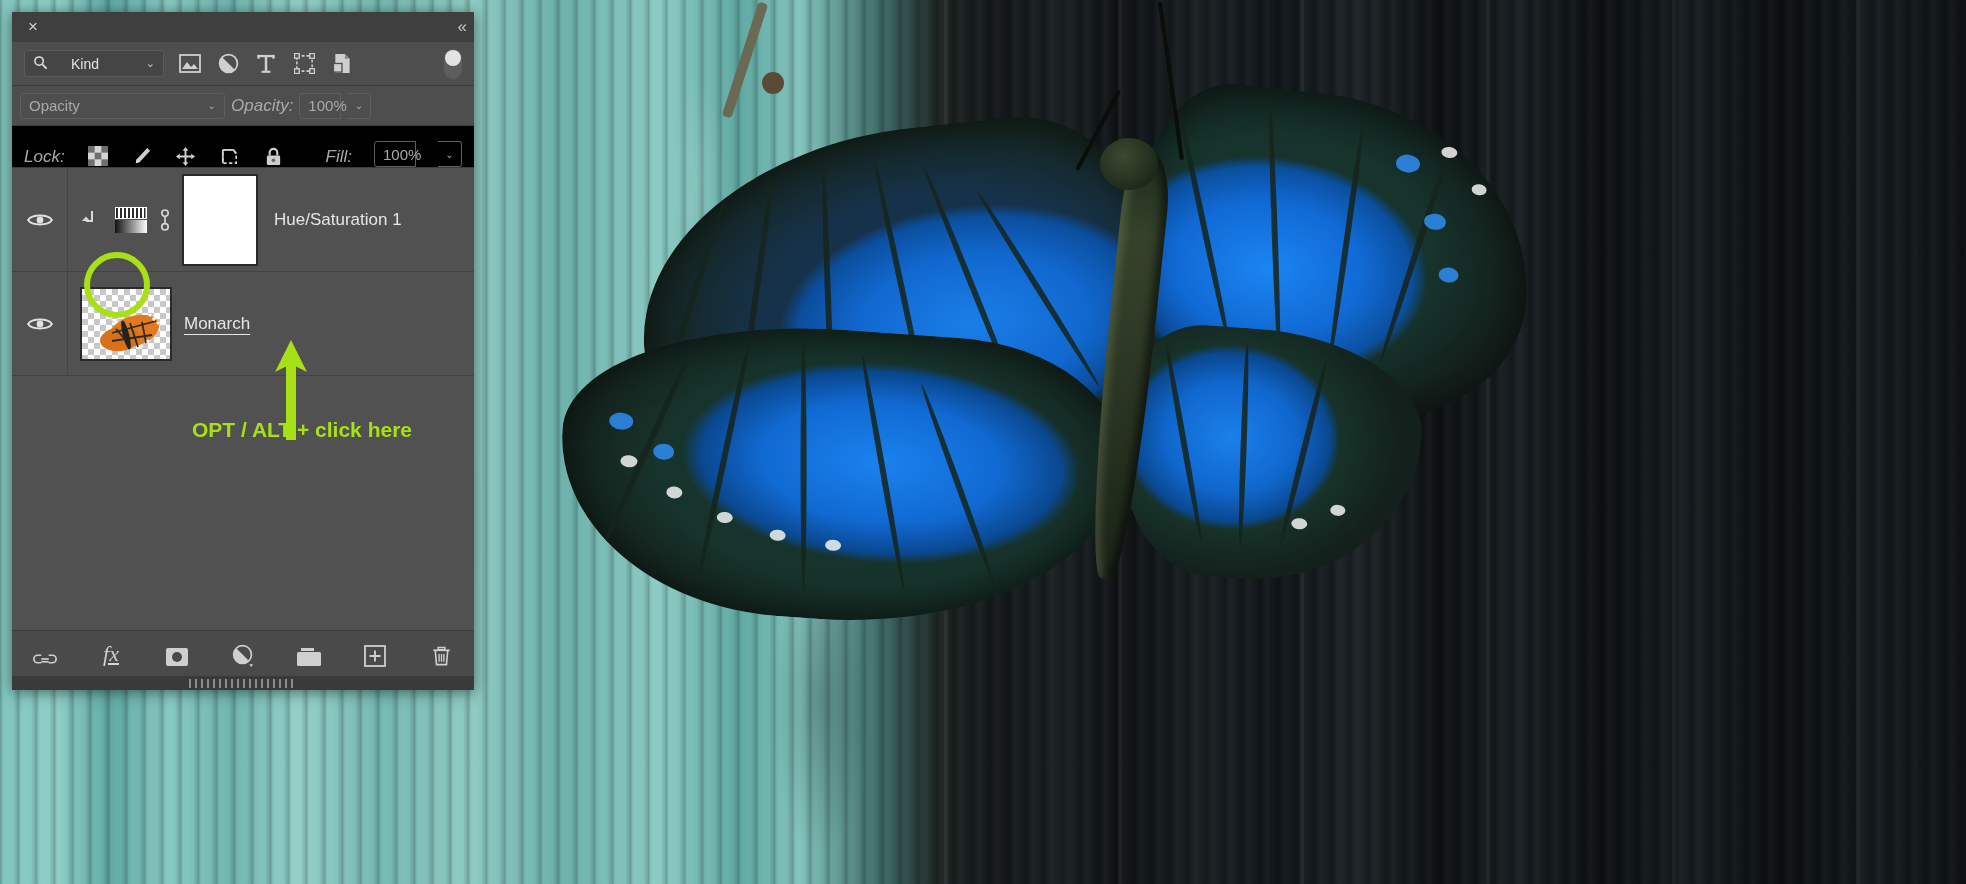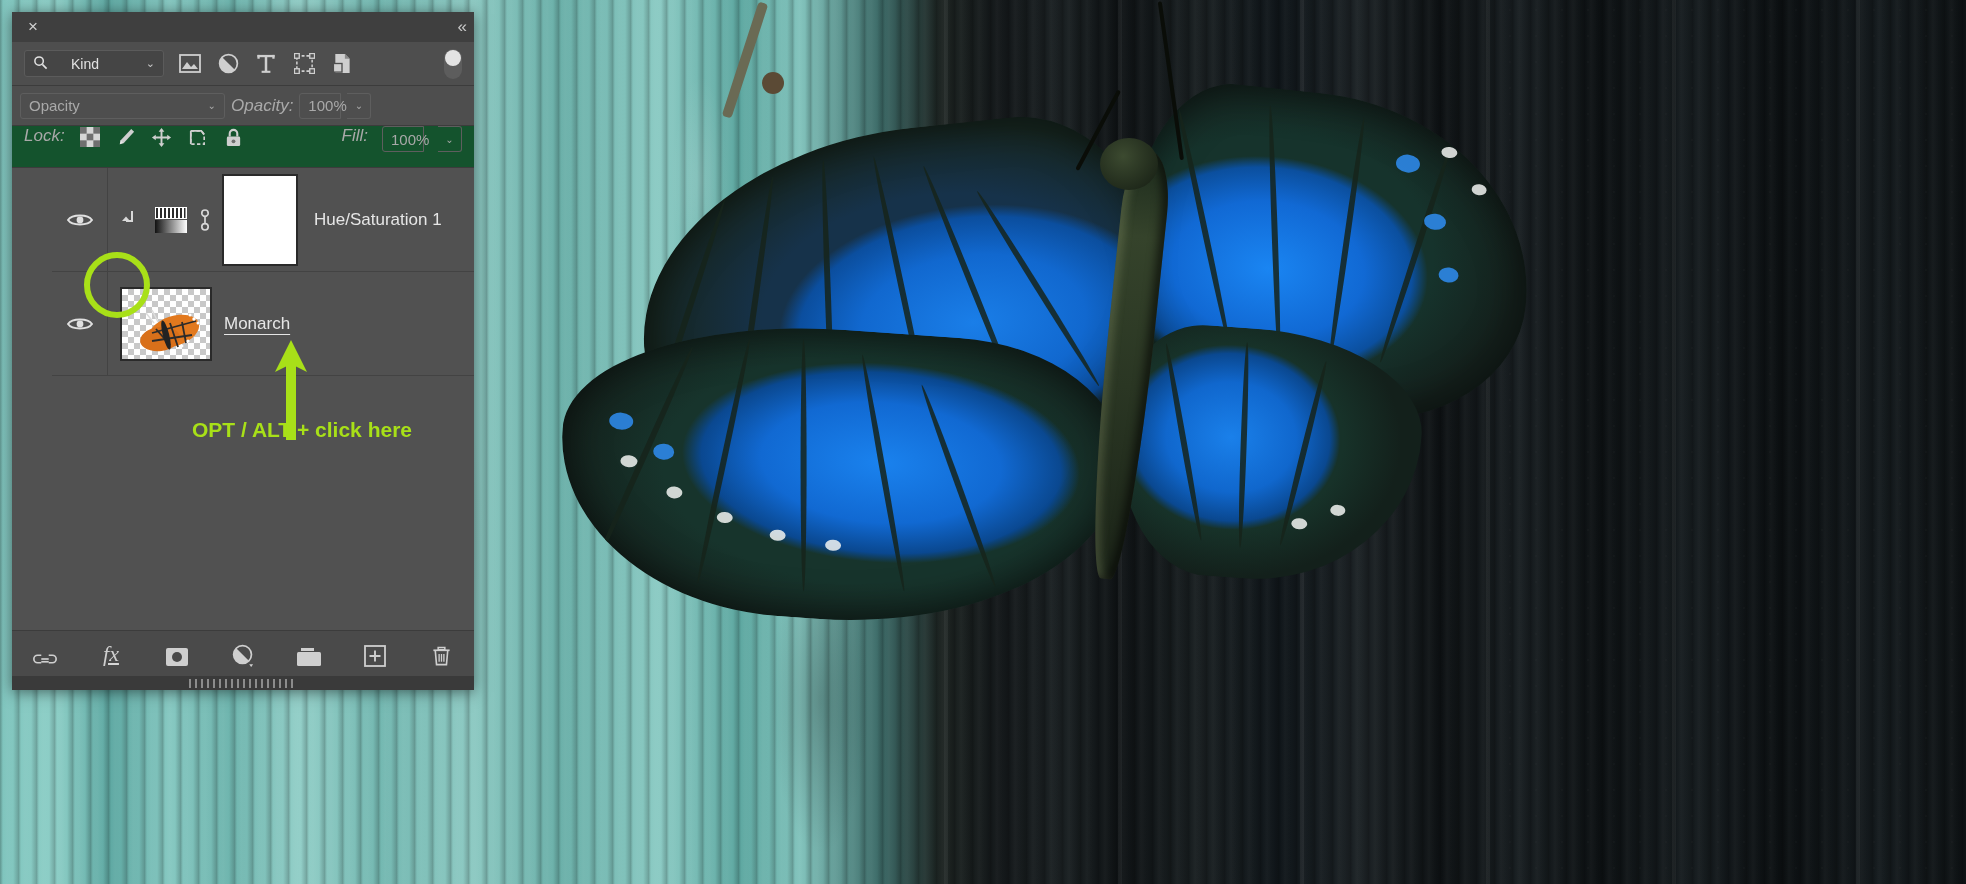--- a/index.html
+++ b/index.html
@@ -192,27 +192,27 @@
     width: 42px; height: 26px; border:1px solid #5e5e5e; border-radius: 3px 0 0 3px;
     display:flex; align-items:center; padding-left: 8px; font-size:15px; color:#a9a9a9;
     cursor: text;
   }
   .num-chev {
     width: 24px; height: 26px; border:1px solid #5e5e5e; border-left:none; border-radius:0 3px 3px 0;
     display:flex; align-items:center; justify-content:center; font-size:10px; color:#a9a9a9; cursor:pointer;
   }
 
   .lock-row {
-    height: 42px; flex:0 0 42px; background:#14532d;
-    display:flex; align-items:flex-start; padding: 0 12px; gap: 14px;
+    height: 42px; flex:0 0 42px; background:#000000;
+    display:flex; align-items:flex-end; padding: 0 12px; gap: 22px;
     border-bottom: 1px solid #3c3c3c;
   }
   .lock-ico { width:22px;height:22px;display:flex;align-items:center;justify-content:center;cursor:pointer; }
 
-  .layer-list { flex: 1 1 auto; background:#515151; overflow: hidden; position: relative; padding-left: 40px; }
+  .layer-list { flex: 1 1 auto; background:#515151; overflow: hidden; position: relative; }
   .layer-row {
     height: 104px; display:flex; align-items:center;
     border-bottom: 1px solid #434343; position: relative;
     cursor: pointer;
   }
   .layer-row.selected { background: #6b6b6b; }
   .eye-cell {
     width: 56px; height: 100%; display:flex; align-items:center; justify-content:center;
     border-right: 1px solid #434343; cursor:pointer;
   }

